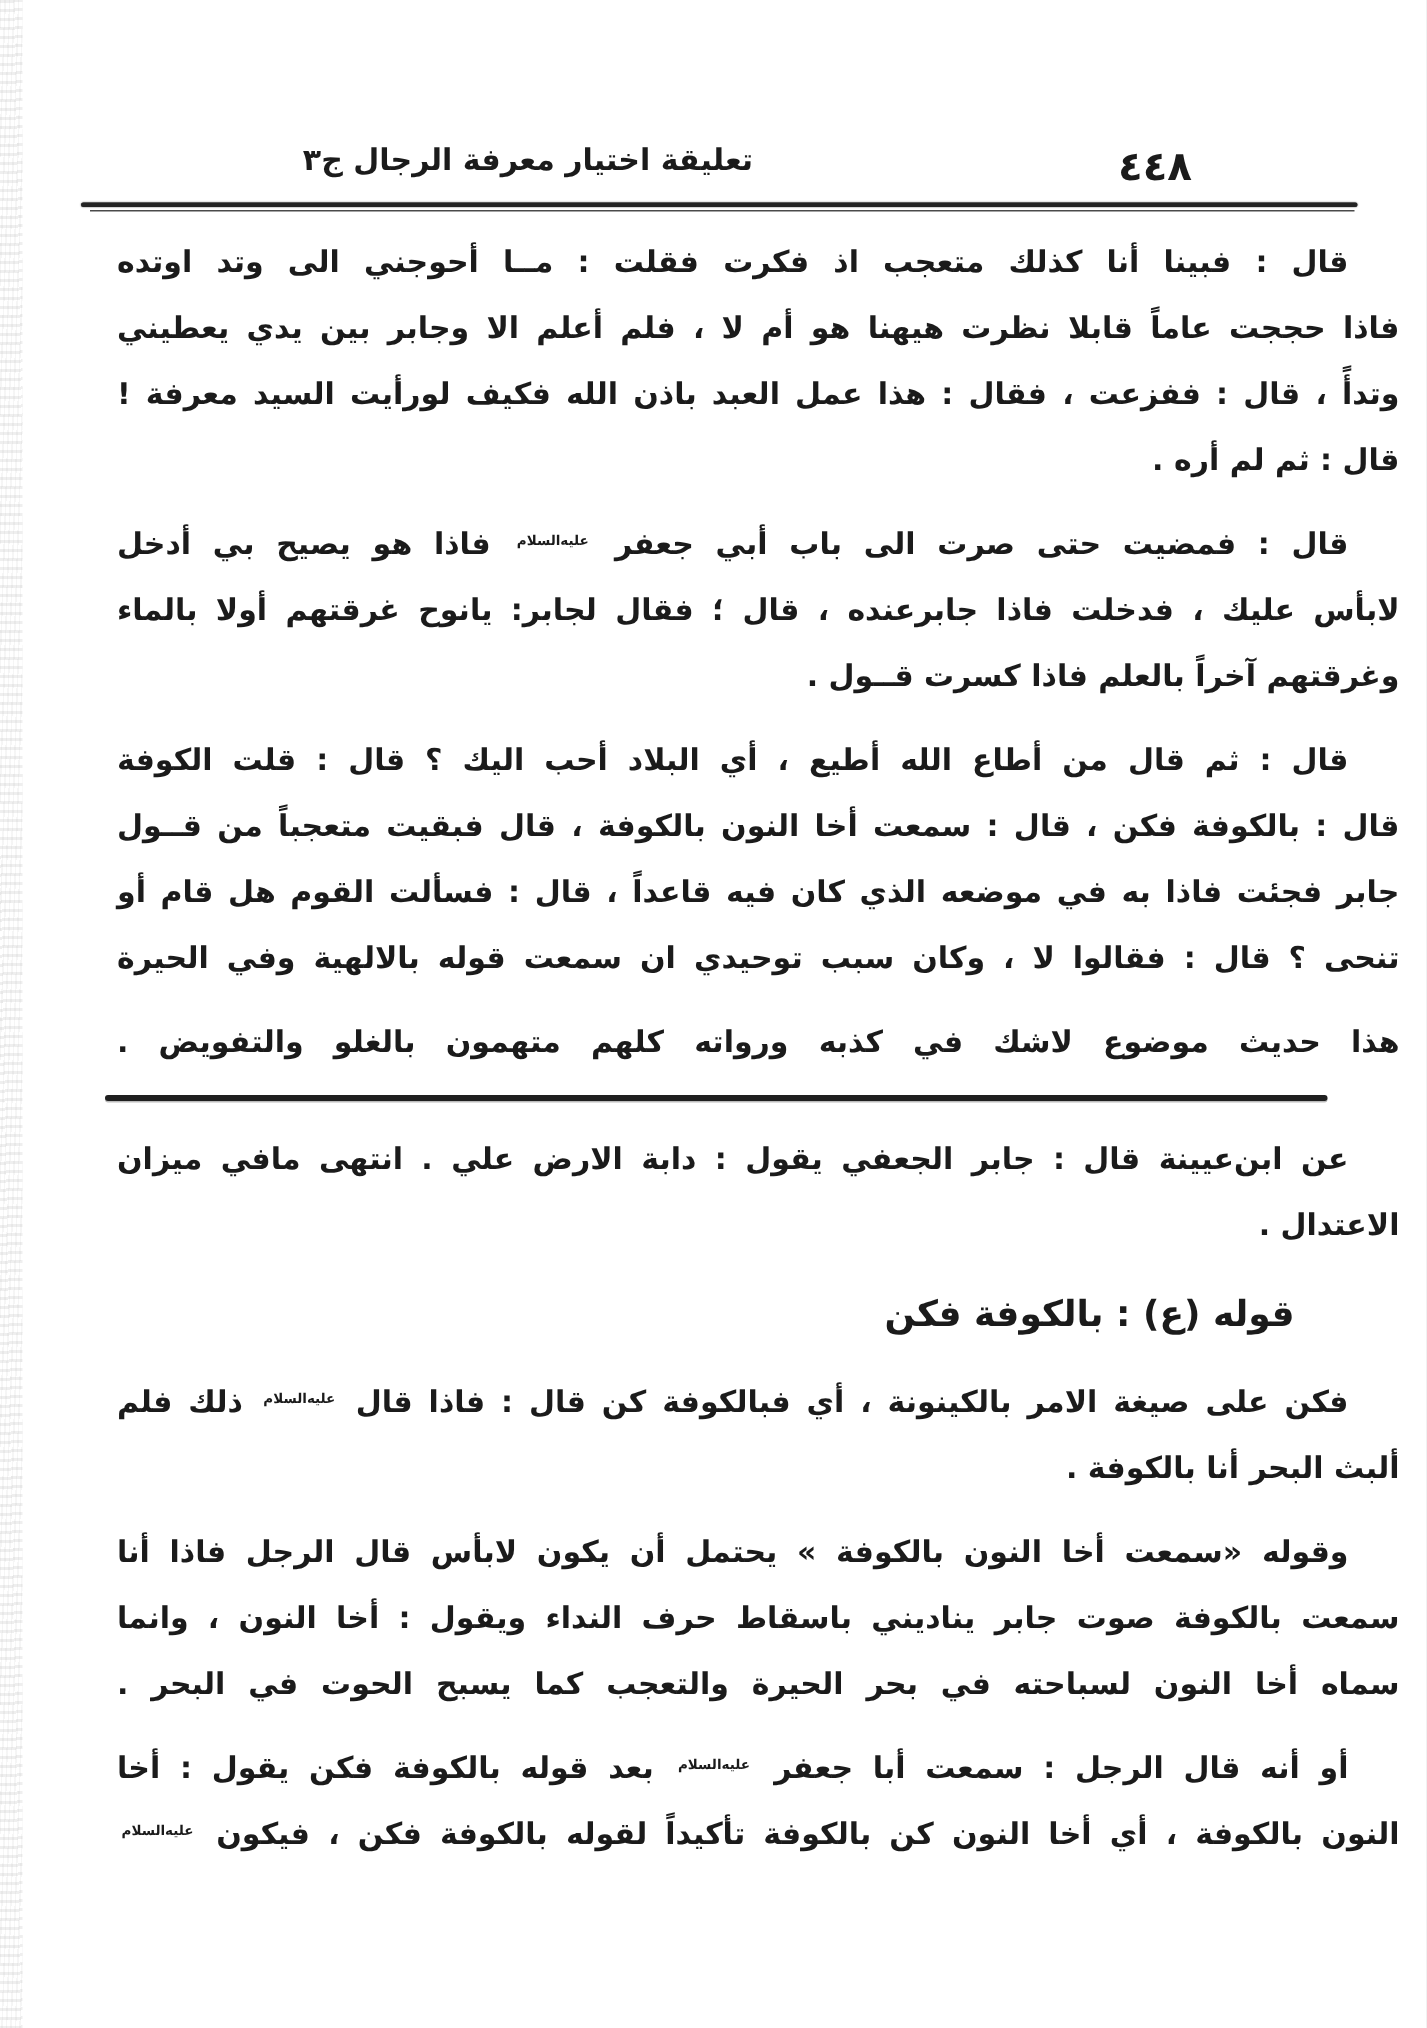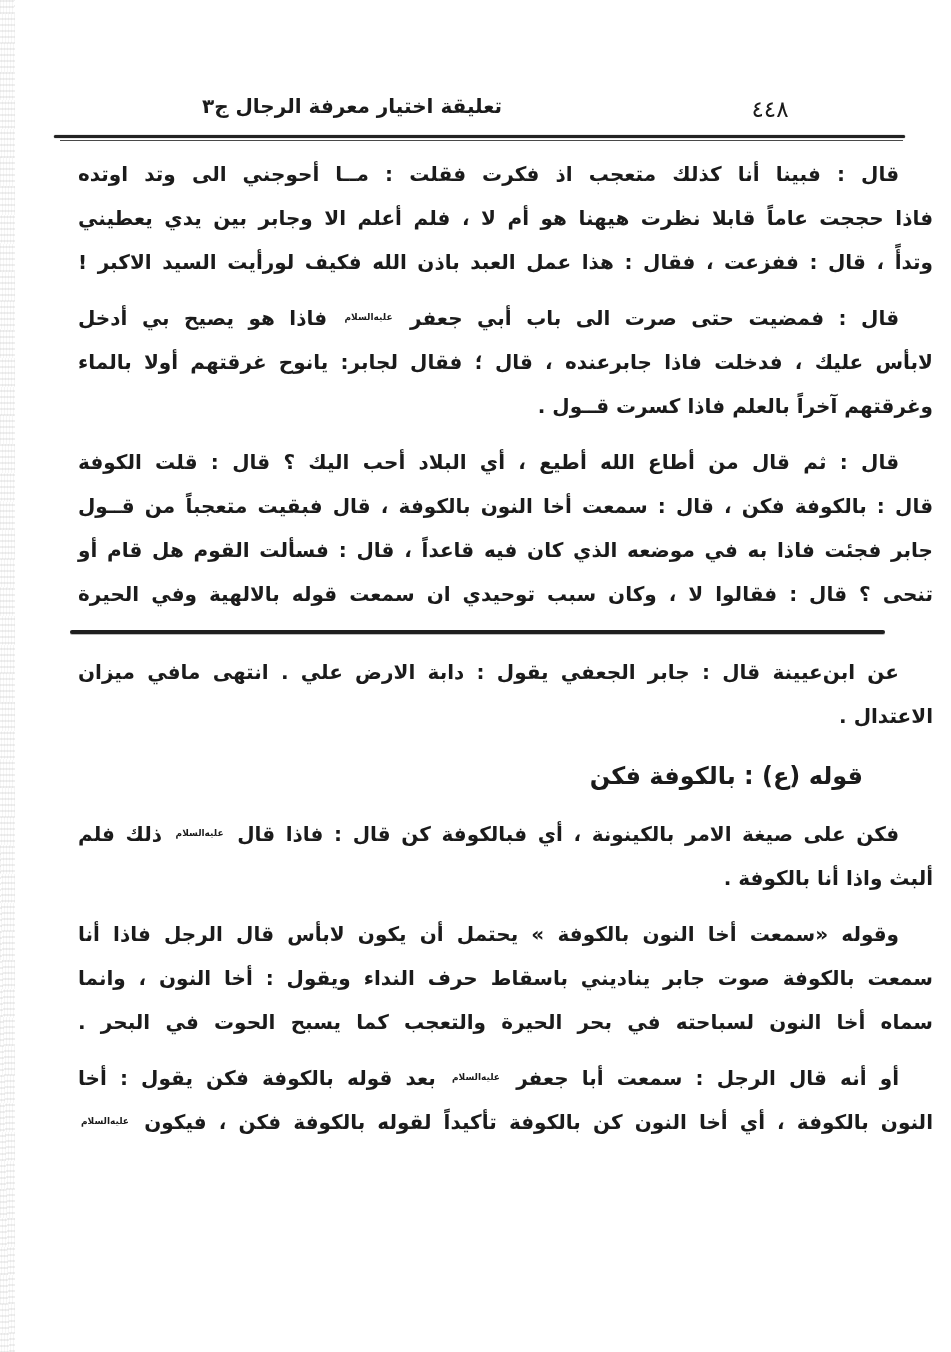--- a/index.html
+++ b/index.html
@@ -21,21 +21,21 @@
       repeating-linear-gradient(92deg, rgba(130,130,130,.14) 0 1px, rgba(255,255,255,0) 1px 3px);
     opacity:.55;
   }
   .header{position:absolute;top:88px;left:0;right:0;height:52px;}
   .book-title{
     position:absolute;top:6px;left:352px;transform:translateX(-50%);
     font-size:20px;font-weight:700;white-space:nowrap;
   }
   .page-number{
     position:absolute;top:8px;left:770px;transform:translateX(-50%);
-    font-size:23px;font-weight:400;letter-spacing:2px;white-space:nowrap;
+    font-size:27px;font-weight:700;letter-spacing:2px;white-space:nowrap;
   }
   .header-rule{
     position:absolute;top:135px;left:54px;right:46px;height:7px;
   }
   .header-rule .thick{height:3px;background:#232323;border-radius:2px;
     box-shadow:0 0 1px #232323;}
   .header-rule .thin{height:1px;background:#4a4a4a;margin-top:2px;margin-left:6px;margin-right:2px;}
   .content{
     position:absolute;top:152px;right:18px;left:78px;
     font-size:20px;font-weight:600;line-height:44px;
@@ -74,48 +74,52 @@
 
   <div class="header-rule">
     <div class="thick"></div>
     <div class="thin"></div>
   </div>
 
   <div class="content" id="content">
       <div class="para">
         <div class="line justify indent">قال : فبينا أنا كذلك متعجب اذ فكرت فقلت : مــا أحوجني الى وتد اوتده</div>
         <div class="line justify">فاذا حججت عاماً قابلا نظرت هيهنا هو أم لا ، فلم أعلم الا وجابر بين يدي يعطيني</div>
-        <div class="line justify">وتدأً ، قال : ففزعت ، فقال : هذا عمل العبد باذن الله فكيف لورأيت السيد الاكبر !</div>
+        <div class="line justify">وتدأً ، قال : ففزعت ، فقال : هذا عمل العبد باذن الله فكيف لورأيت السيد معرفة !</div>
+        <div class="line right">قال : ثم لم أره .</div>
       </div>
       <div class="para">
         <div class="line justify indent">قال : فمضيت حتى صرت الى باب أبي جعفر <span class="as">
             <span>عليه</span>
             <span>السلام</span>
           </span> فاذا هو يصيح بي أدخل</div>
         <div class="line justify">لابأس عليك ، فدخلت فاذا جابرعنده ، قال ؛ فقال لجابر: يانوح غرقتهم أولا بالماء</div>
         <div class="line right">وغرقتهم آخراً بالعلم فاذا كسرت قــول .</div>
       </div>
       <div class="para">
         <div class="line justify indent">قال : ثم قال من أطاع الله أطيع ، أي البلاد أحب اليك ؟ قال : قلت الكوفة</div>
         <div class="line justify">قال : بالكوفة فكن ، قال : سمعت أخا النون بالكوفة ، قال فبقيت متعجباً من قــول</div>
         <div class="line justify">جابر فجئت فاذا به في موضعه الذي كان فيه قاعداً ، قال : فسألت القوم هل قام أو</div>
         <div class="line justify">تنحى ؟ قال : فقالوا لا ، وكان سبب توحيدي ان سمعت قوله بالالهية وفي الحيرة</div>
       </div>
+      <div class="para">
+        <div class="line justify">هذا حديث موضوع لاشك في كذبه ورواته كلهم متهمون بالغلو والتفويض .</div>
+      </div>
       <div class="rule"></div>
       <div class="para">
         <div class="line justify indent">عن ابن‌عيينة قال : جابر الجعفي يقول : دابة الارض علي . انتهى مافي ميزان</div>
         <div class="line right">الاعتدال .</div>
       </div>
       <div class="heading">قوله (ع) : بالكوفة فكن</div>
       <div class="para">
         <div class="line justify indent">فكن على صيغة الامر بالكينونة ، أي فبالكوفة كن قال : فاذا قال <span class="as">
             <span>عليه</span>
             <span>السلام</span>
           </span> ذلك فلم</div>
-        <div class="line right">ألبث واذا أنا بالكوفة .</div>
+        <div class="line right">ألبث البحر أنا بالكوفة .</div>
       </div>
       <div class="para">
         <div class="line justify indent">وقوله «سمعت أخا النون بالكوفة » يحتمل أن يكون لابأس قال الرجل فاذا أنا</div>
         <div class="line justify">سمعت بالكوفة صوت جابر يناديني باسقاط حرف النداء ويقول : أخا النون ، وانما</div>
         <div class="line justify">سماه أخا النون لسباحته في بحر الحيرة والتعجب كما يسبح الحوت في البحر .</div>
       </div>
       <div class="para">
         <div class="line justify indent">أو أنه قال الرجل : سمعت أبا جعفر <span class="as">
             <span>عليه</span>
             <span>السلام</span>

